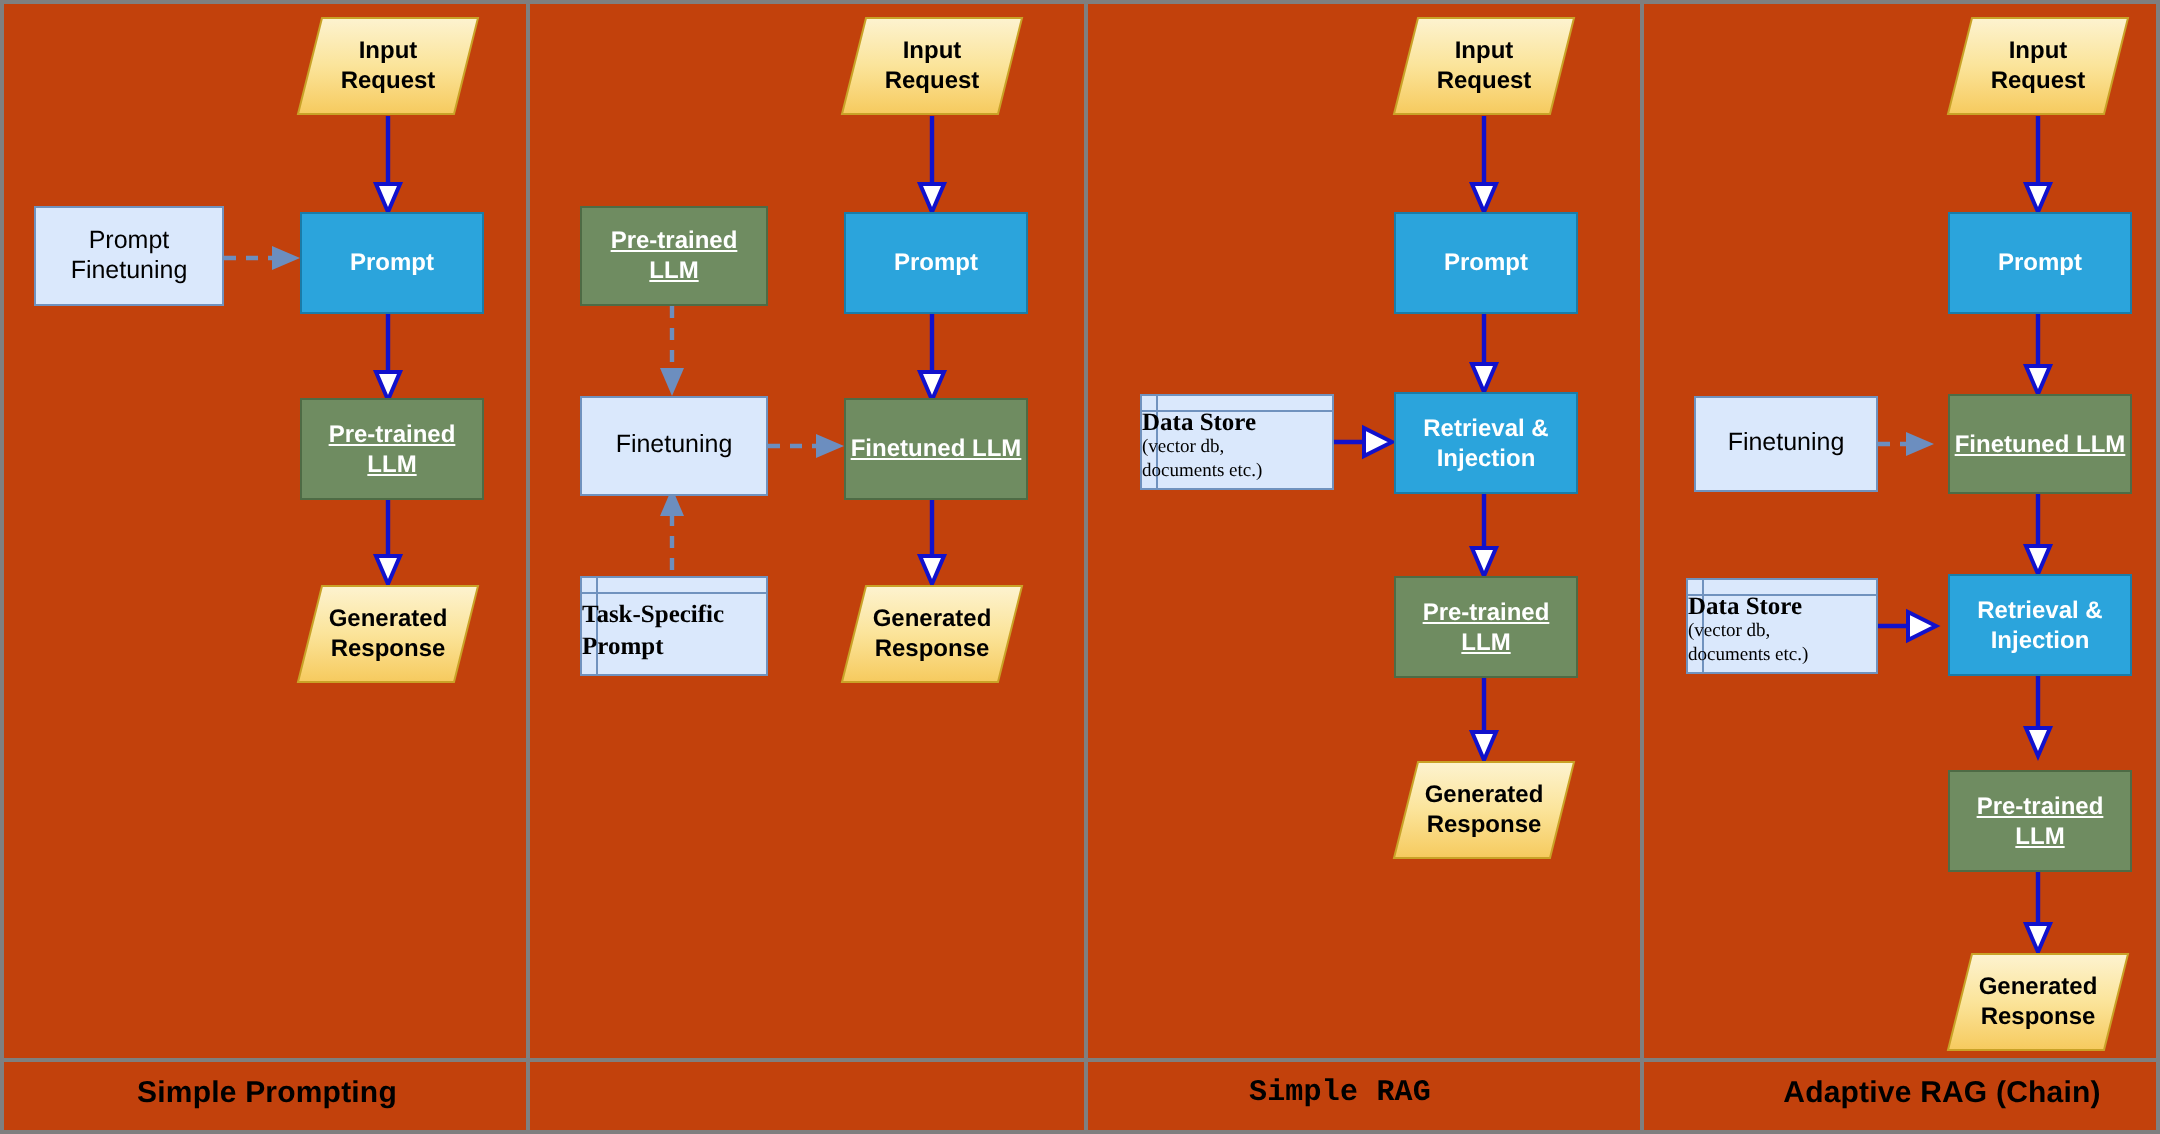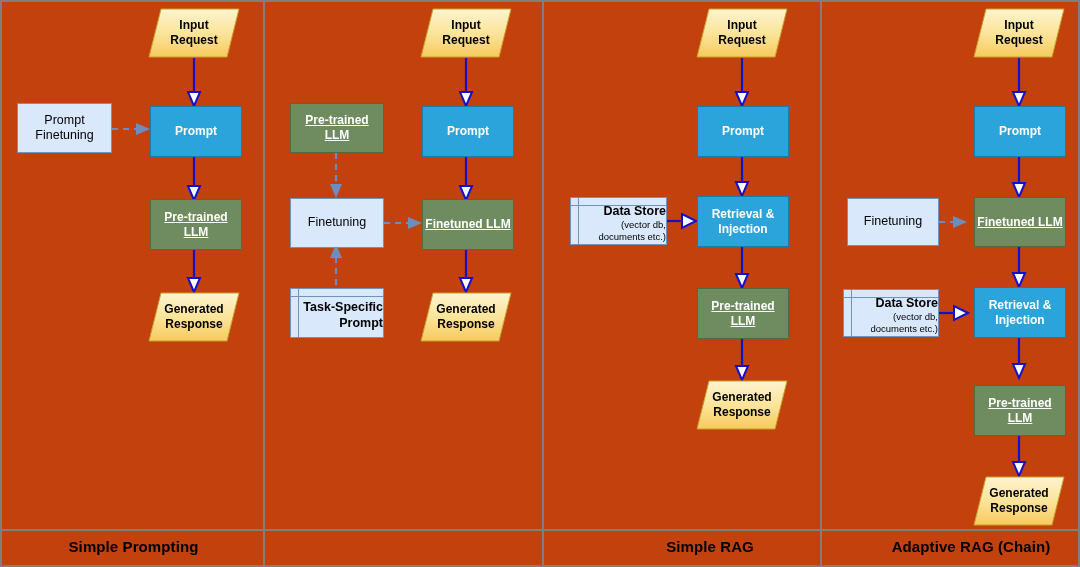--- a/index.html
+++ b/index.html
@@ -72,22 +72,22 @@
     font-weight:normal;
   }
   .n-table .tbl-top{
     position:absolute;left:0;right:0;top:7px;height:1px;background:#7092BE;
   }
   .n-table .tbl-left{
     position:absolute;top:0;bottom:0;left:7px;width:1px;background:#7092BE;
   }
   .n-table .tbl-inner{
     position:relative;z-index:2;padding-top:5px;
-    display:flex;flex-direction:column;align-items:flex-end;justify-content:center;
-    width:100%;height:100%;box-sizing:border-box;
+    display:flex;flex-direction:column;align-items:flex-start;justify-content:center;
+    width:100%;height:100%;box-sizing:border-box;font-family:Liberation Serif, serif;
   }
   .t-main{font-size:12.5px;font-weight:bold;color:#000;}
   .t-sub{font-size:9.5px;font-weight:normal;color:#000;line-height:1.25;}
 
   
   .conn{position:absolute;}
   .conn svg{display:block;overflow:visible;}
 </style>
 </head>
 <body>
@@ -366,16 +366,16 @@
         <polygon points="13,1 91,1 79,49 1,49" fill="url(#pg1)" stroke="#C9A227" stroke-width="1"></polygon>
       </svg>
       <div class="ptxt">
         <span>Generated</span>
         <span>Response</span>
       </div>
     </div>
   </div>
 
   <div class="caption" style="left:2px;width:259px;">Simple Prompting</div>
-  <div class="caption" style="left:570px;width:276px;">Simple RAG</div>
+  <div class="caption" style="left:530px;width:276px;font-family:Liberation Mono, monospace;">Simple RAG</div>
   <div class="caption" style="left:840px;width:258px;">Adaptive RAG (Chain)</div>
 
 </div>
 
 </body></html>

